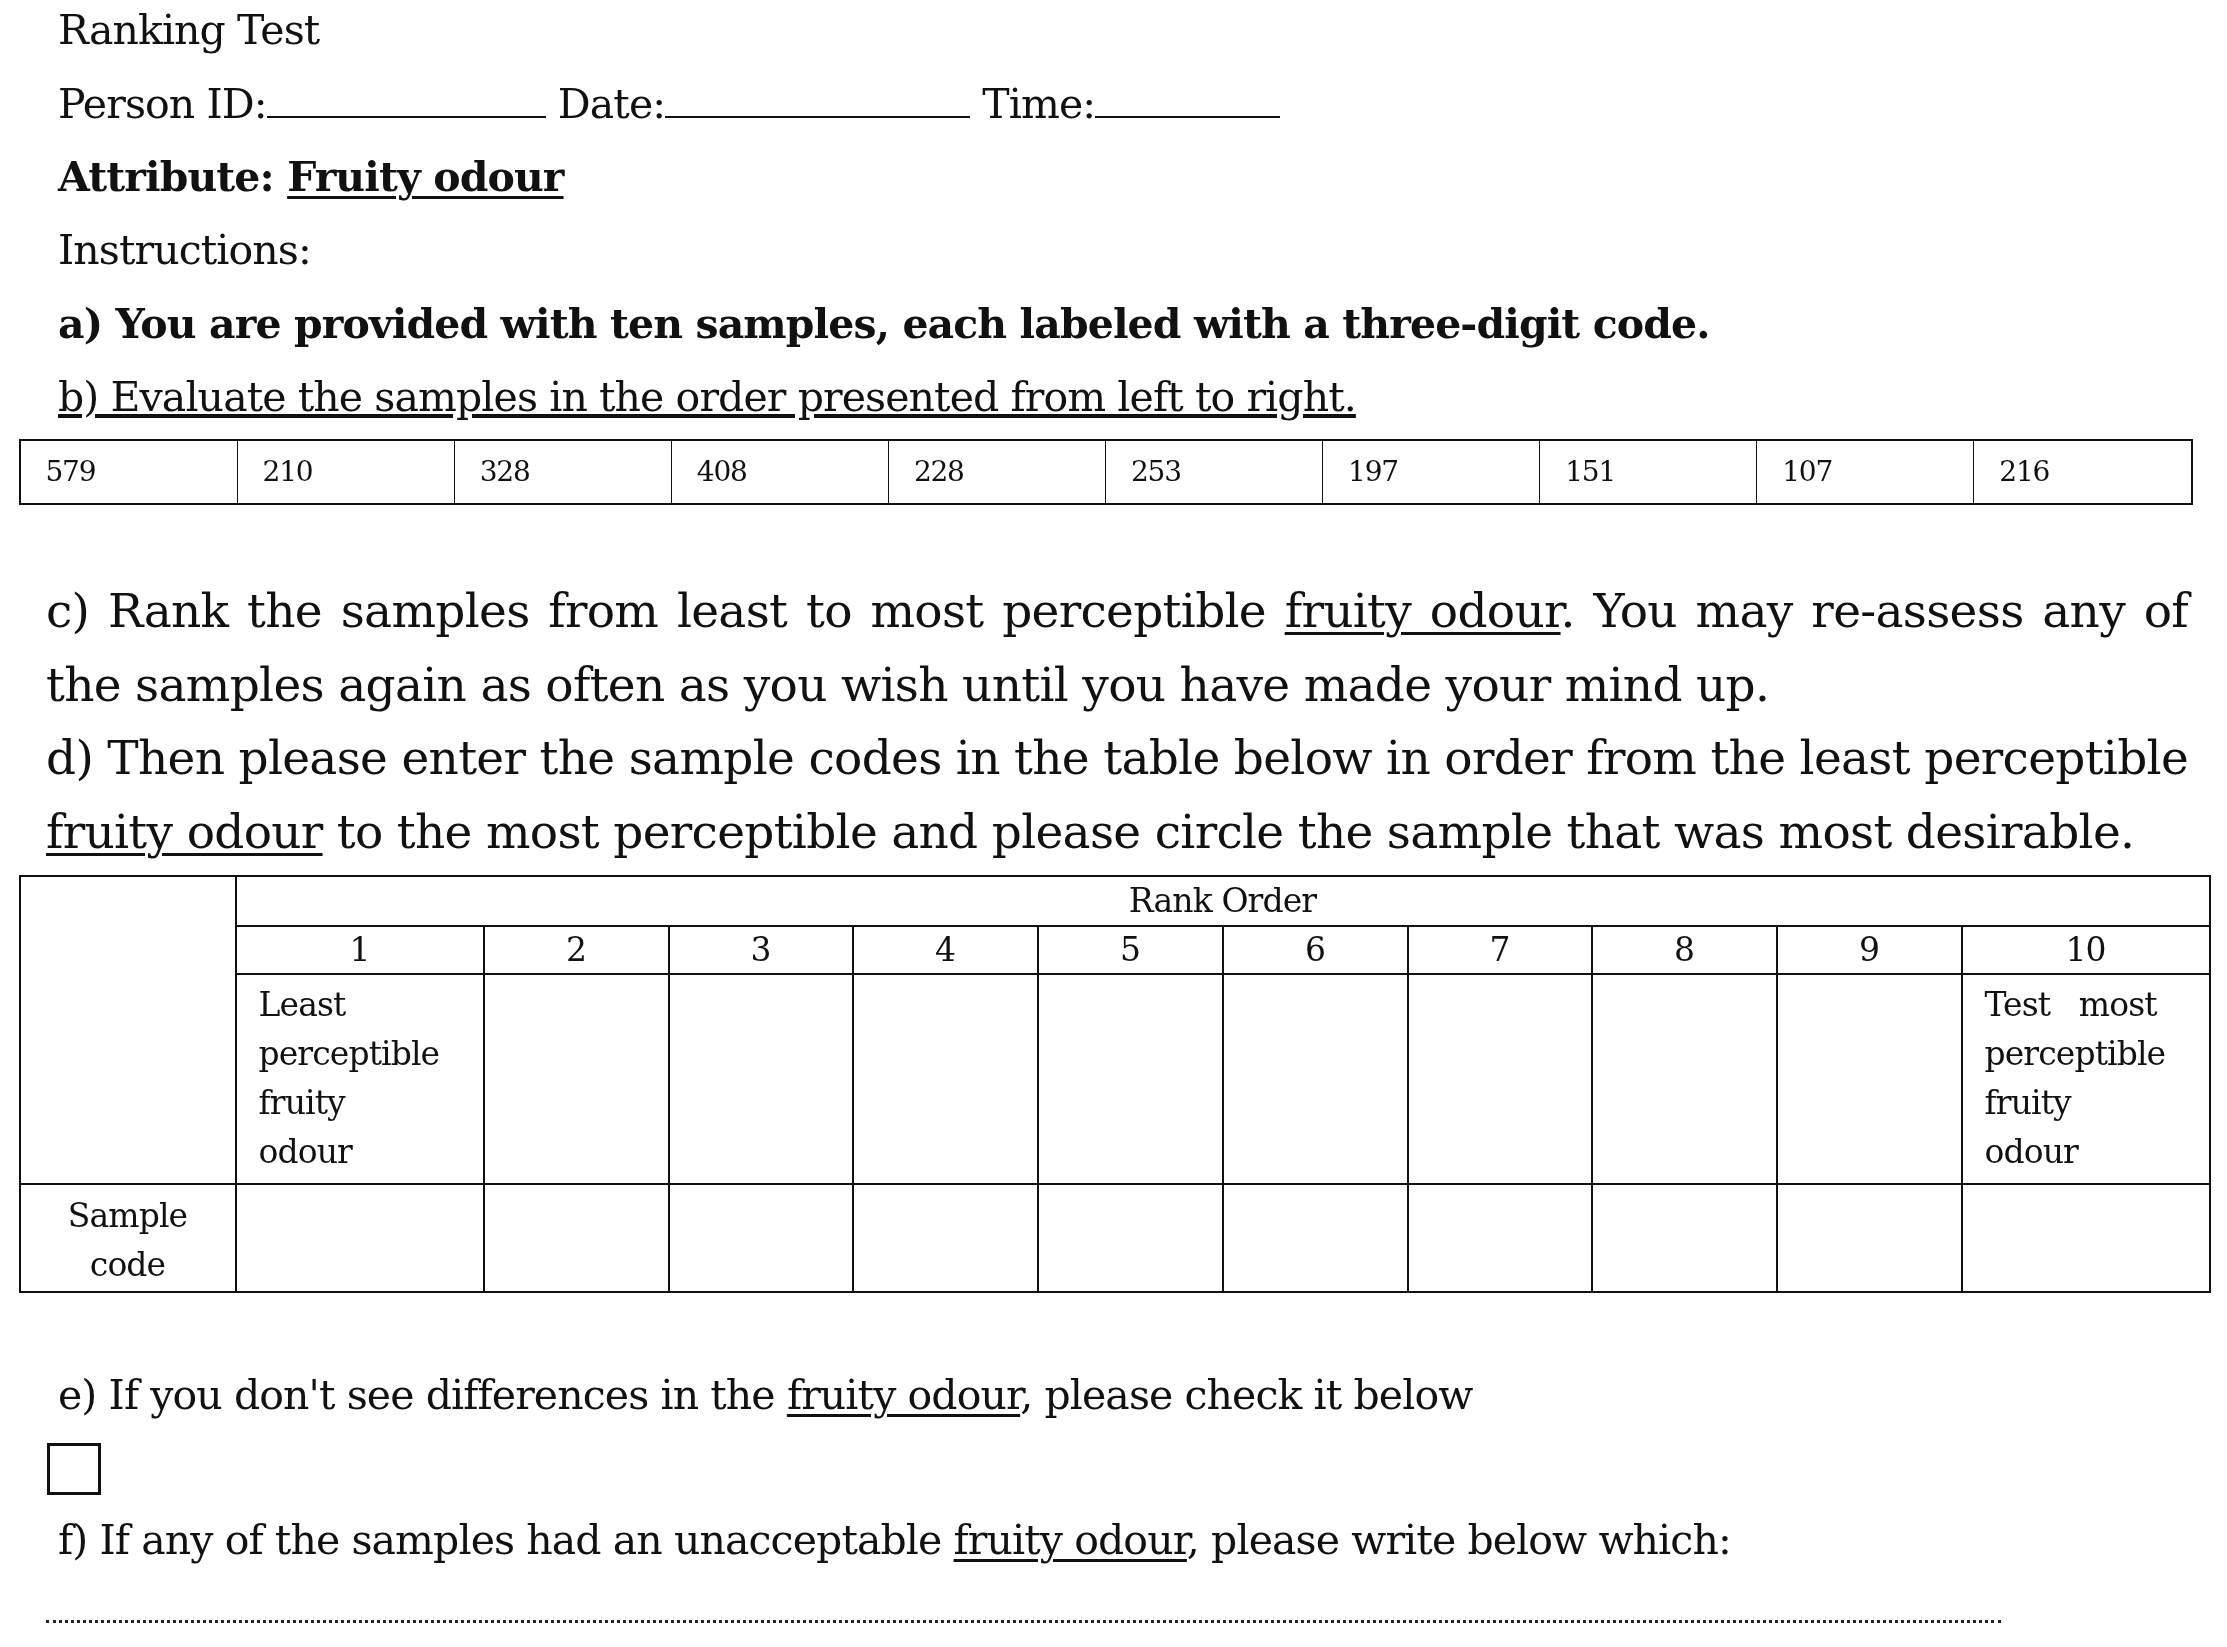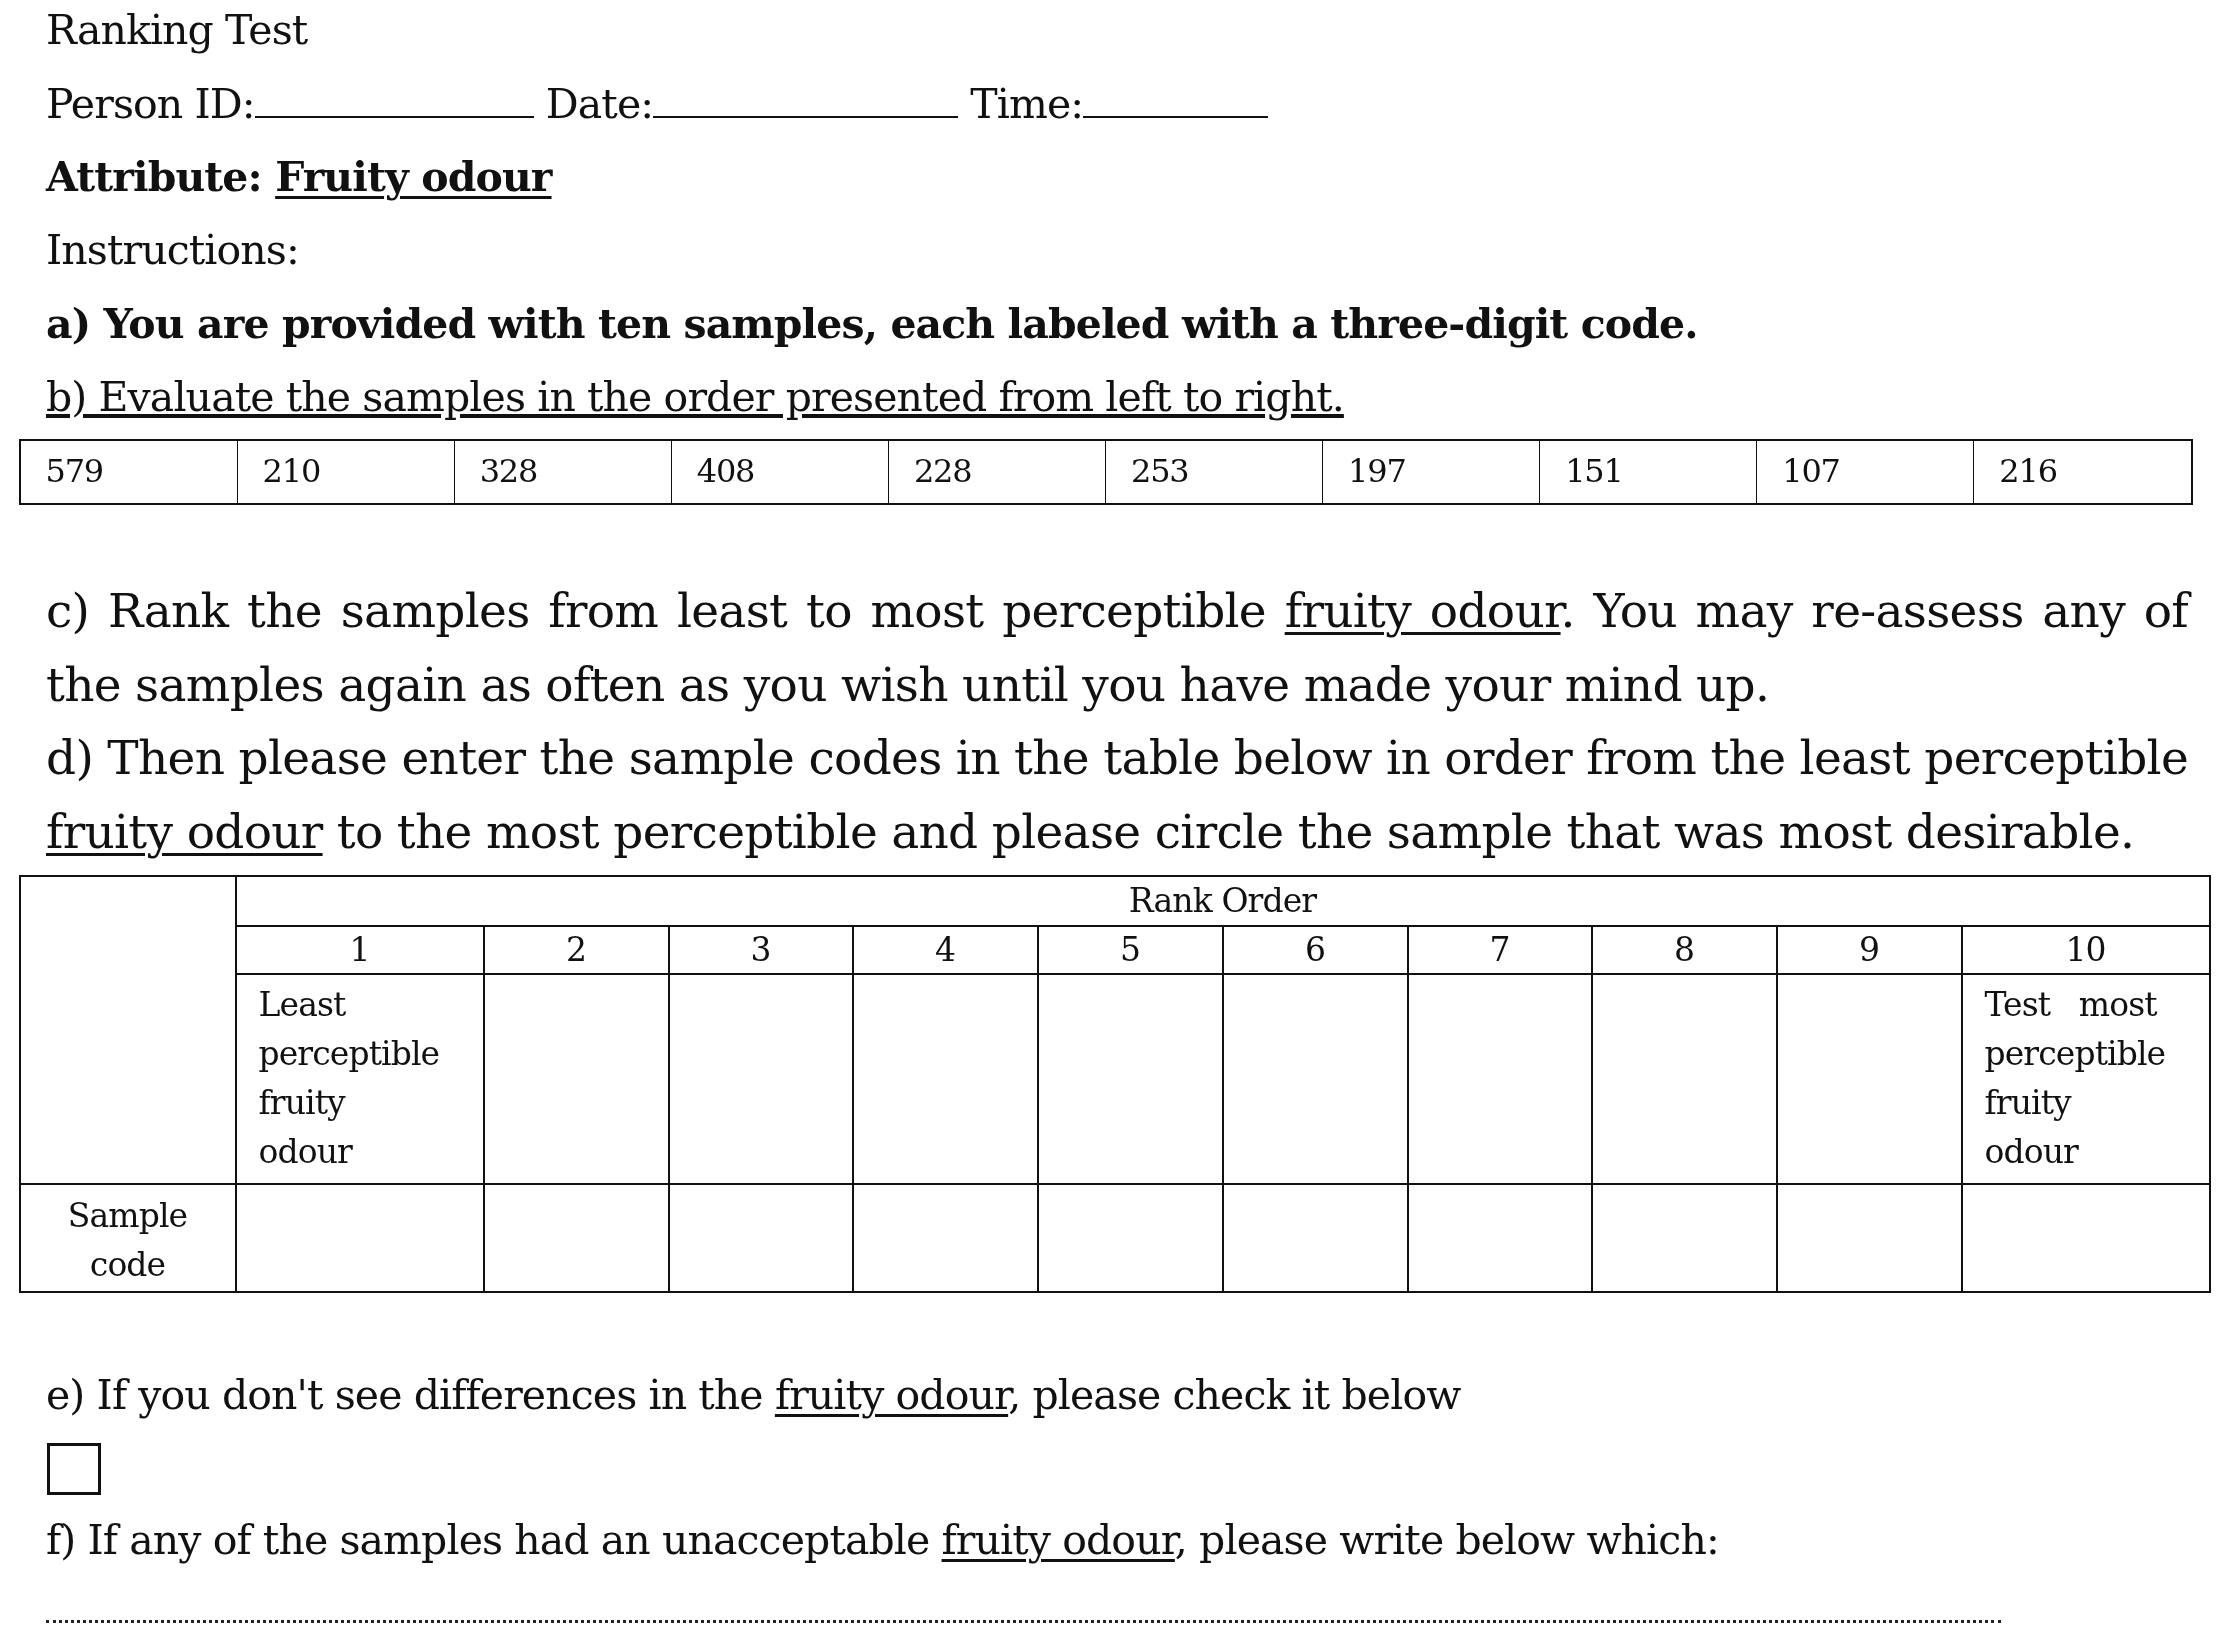--- a/index.html
+++ b/index.html
@@ -2,41 +2,41 @@
 <html style="font-size:10px"><head>
   <meta charset="utf-8">
   <style>
     html, body { margin: 0; padding: 0; background: #ffffff; }
     body {
       width: 2227px; height: 1648px; position: relative; overflow: hidden;
       font-family: "DejaVu Serif", "Liberation Serif", serif;
       color: #111111;
     }
     .line {
-      position: absolute; left: 46px; font-size: 41px; line-height: 49px;
+      position: absolute; left: 58px; font-size: 41px; line-height: 49px;
       white-space: nowrap; letter-spacing: -0.9px;
     }
     .u { text-decoration: underline; text-decoration-thickness: 2.5px; text-underline-offset: 5px; }
     .blank {
       display: inline-block; border-bottom: 2.5px solid #111; height: 36px; vertical-align: baseline;
     }
     .bold { font-weight: bold; }
     .just {
       position: absolute; left: 46px; width: 2142px; font-size: 47px; line-height: 74px;
       text-align: justify; letter-spacing: -0.7px;
     }
 
     
     .codes {
       position: absolute; left: 18.5px; top: 439px; width: 2174px; height: 66px;
       border: 2.5px solid #111; box-sizing: border-box; display: flex;
     }
     .codes .cell {
       flex: 1; border-right: 1.9px solid #111; box-sizing: border-box;
-      font-size: 32px; line-height: 61px; padding-left: 25px; letter-spacing: -1.2px;
+      font-size: 28px; line-height: 61px; padding-left: 25px; letter-spacing: -1.2px;
     }
     .codes .cell:last-child { border-right: none; }
 
     
     .rank {
       position: absolute; left: 18.5px; top: 875px;
       border-collapse: collapse; table-layout: fixed;
     }
     .rank td {
       border: 2.5px solid #111; padding: 0; vertical-align: top;

